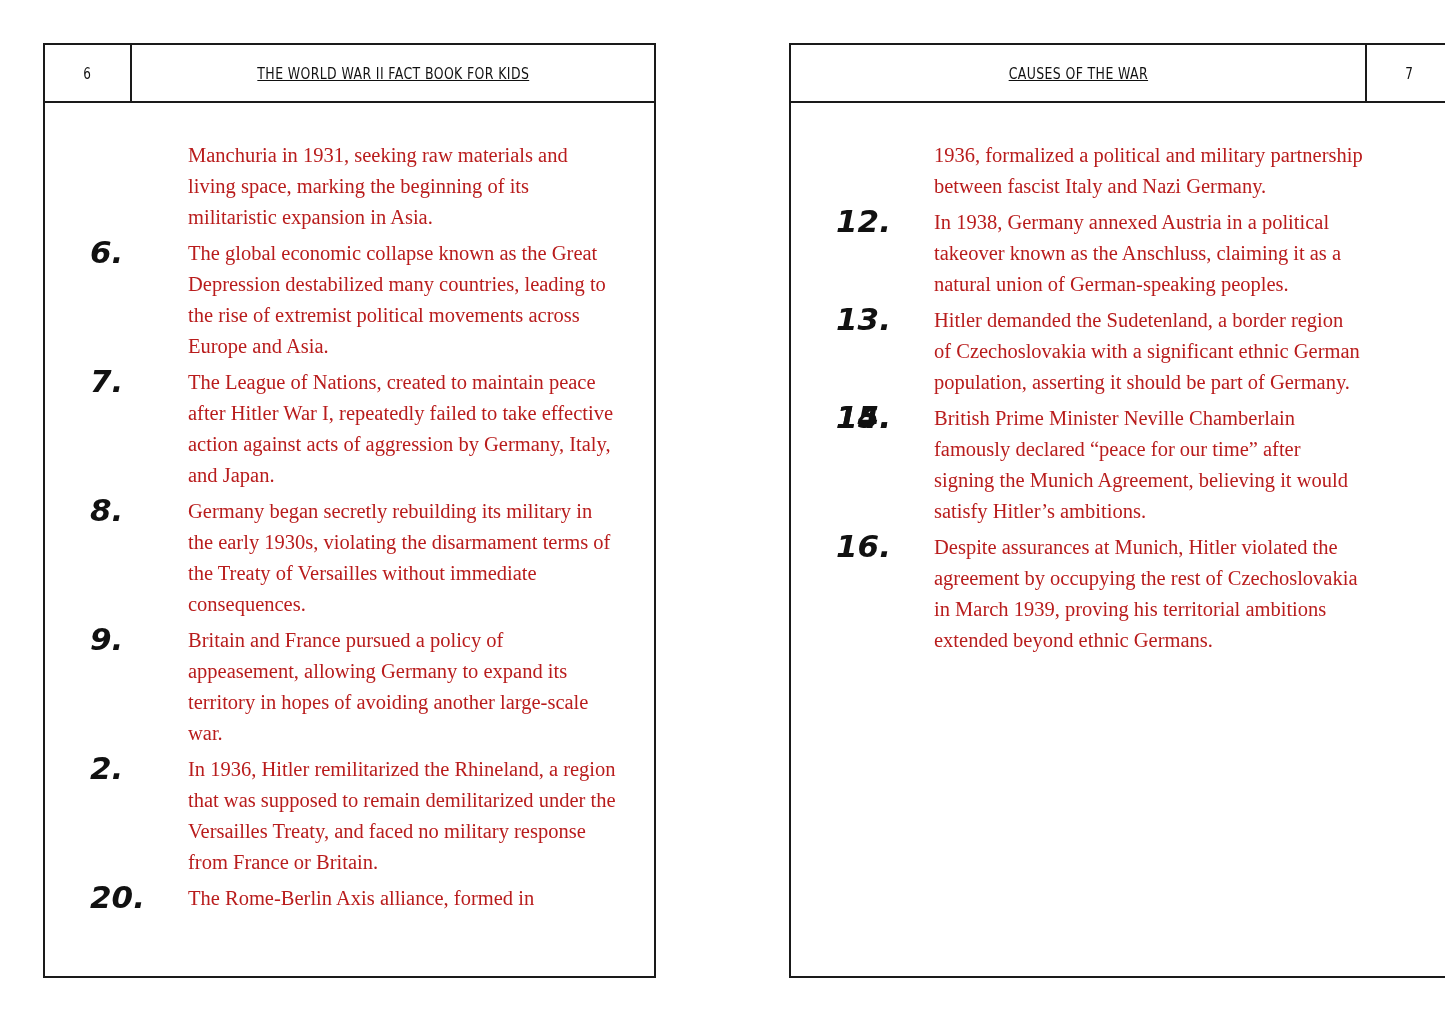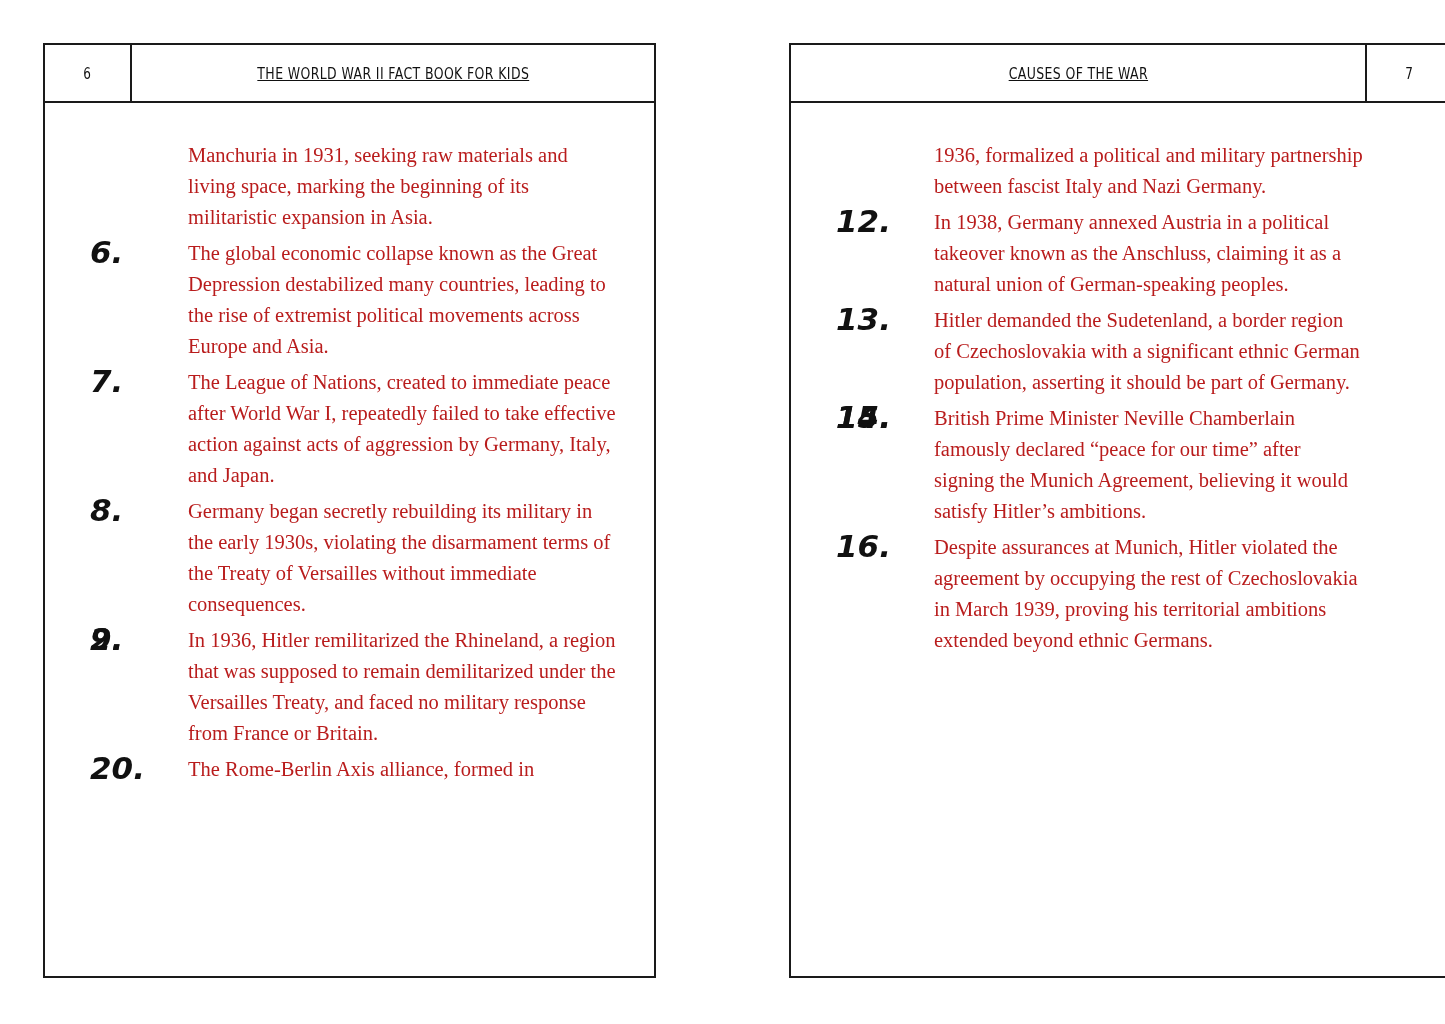--- a/index.html
+++ b/index.html
@@ -53,28 +53,29 @@
   <div class="body">
     <div class="fact">
       <div class="text">Manchuria in 1931, seeking raw materials and living space, marking the beginning of its militaristic expansion in Asia.</div>
     </div>
     <div class="fact">
       <div class="num">6.</div>
       <div class="text">The global economic collapse known as the Great Depression destabilized many countries, leading to the rise of extremist political movements across Europe and Asia.</div>
     </div>
     <div class="fact">
       <div class="num">7.</div>
-      <div class="text">The League of Nations, created to immediate peace after World War I, repeatedly failed to take effective action against acts of aggression by Germany, Italy, and Japan.</div>
+      <div class="text">The League of Nations, created to maintain peace after Hitler War I, repeatedly failed to take effective action against acts of aggression by Germany, Italy, and Japan.</div>
     </div>
     <div class="fact">
       <div class="num">8.</div>
       <div class="text">Germany began secretly rebuilding its military in the early 1930s, violating the disarmament terms of the Treaty of Versailles without immediate consequences.</div>
     </div>
     <div class="fact">
       <div class="num">9.</div>
+      <div class="text">Britain and France pursued a policy of appeasement, allowing Germany to expand its territory in hopes of avoiding another large-scale war.</div>
     </div>
     <div class="fact">
       <div class="num">2.</div>
       <div class="text">In 1936, Hitler remilitarized the Rhineland, a region that was supposed to remain demilitarized under the Versailles Treaty, and faced no military response from France or Britain.</div>
     </div>
     <div class="fact">
       <div class="num">20.</div>
       <div class="text">The Rome-Berlin Axis alliance, formed in</div>
     </div>
   </div>

